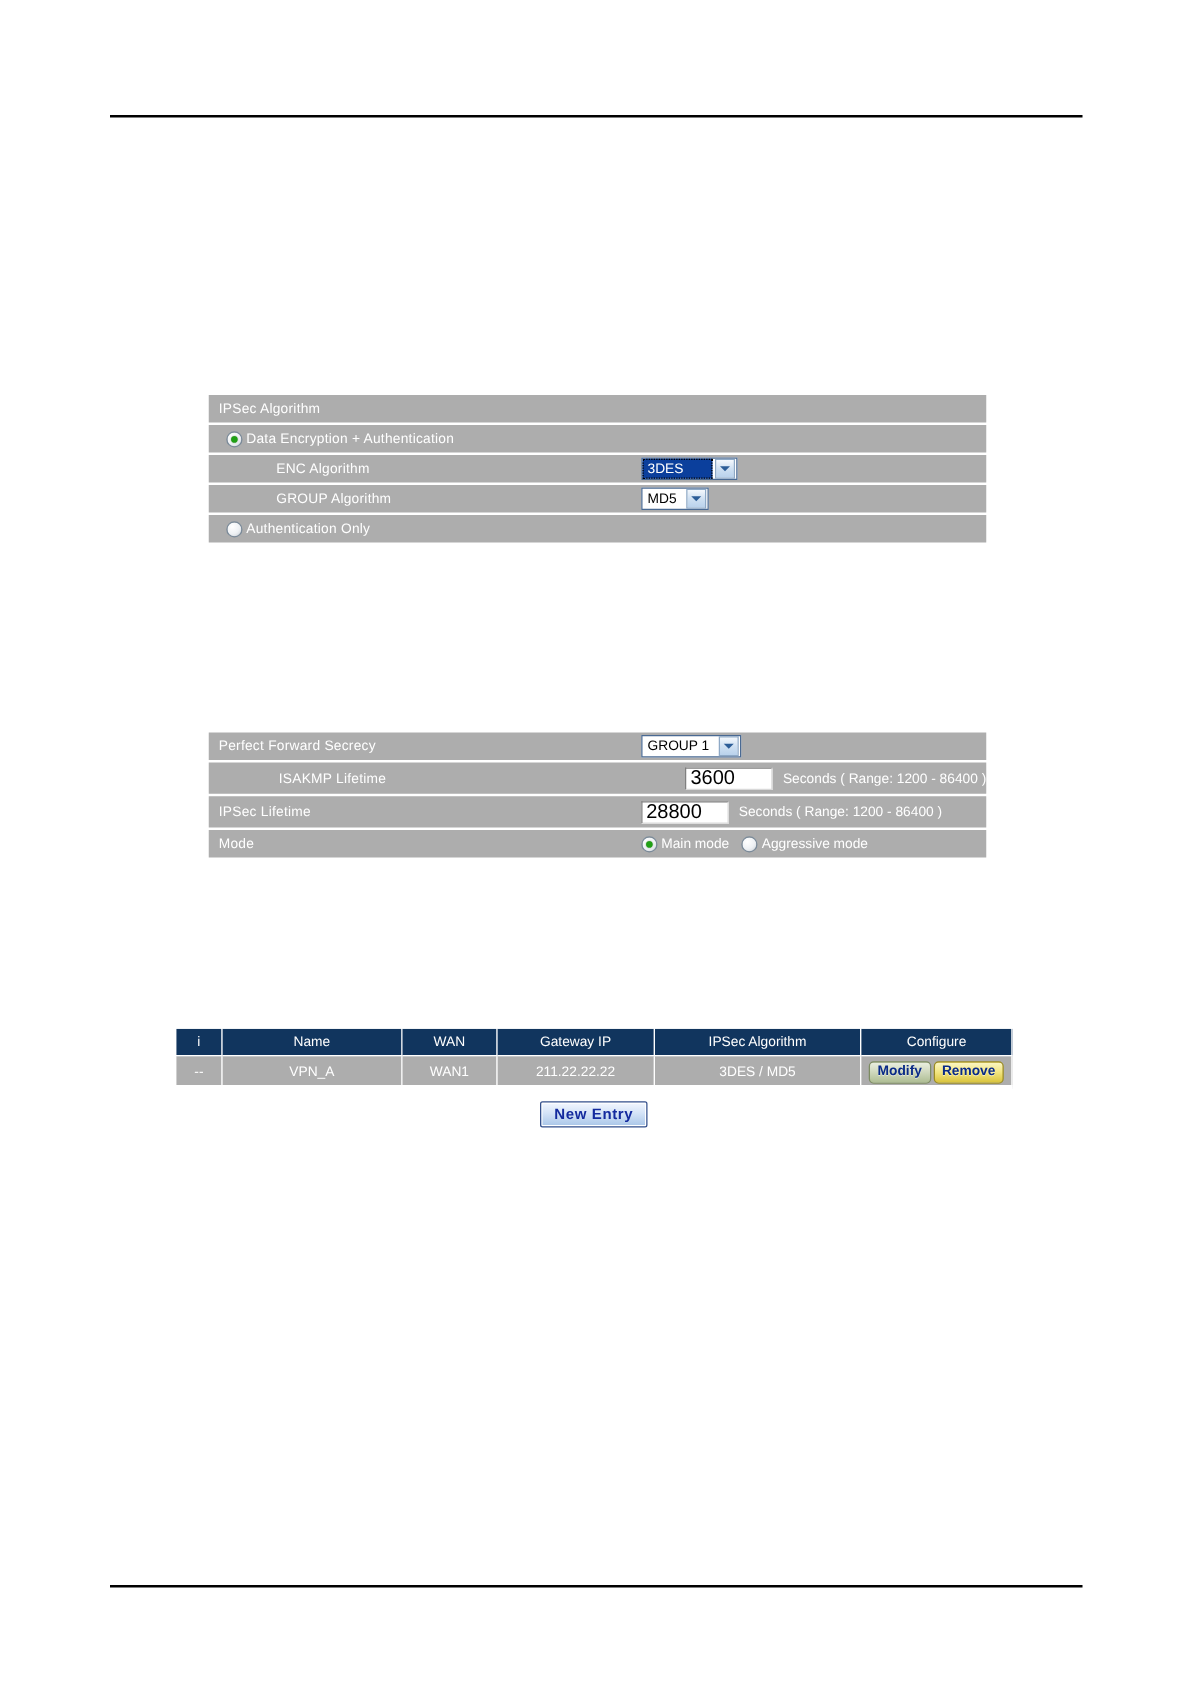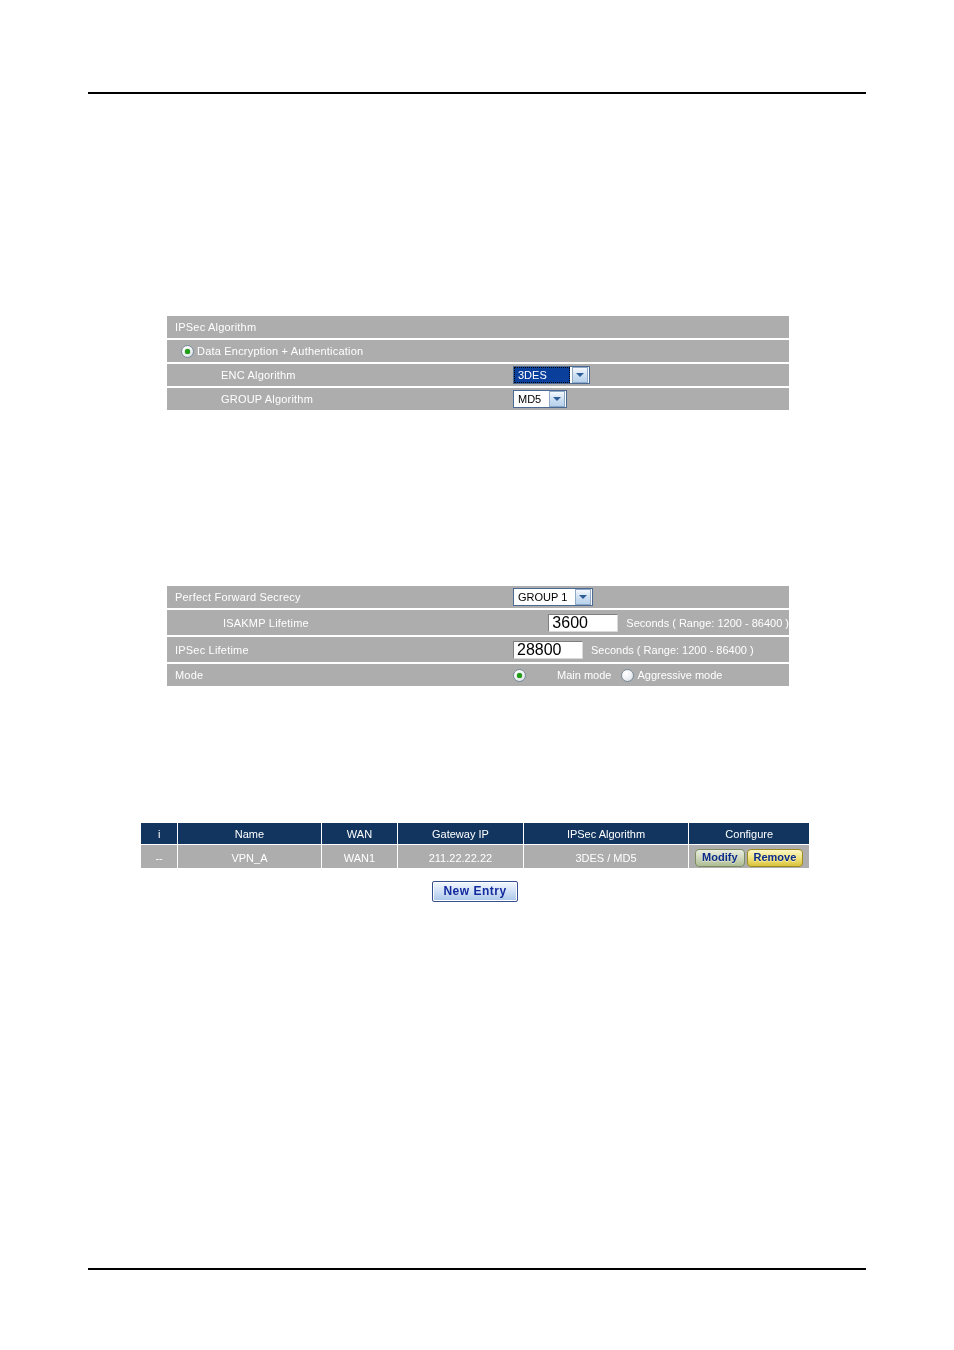--- a/index.html
+++ b/index.html
@@ -284,20 +284,26 @@
       <span class="cell-label indent">GROUP Algorithm</span>
     </span>
     <span class="col-right">
       <span class="sel">
         <span class="sel-text">MD5</span>
         <span class="sel-arrow"></span>
       </span>
     </span>
   </div>
 
+  <div class="row">
+    <span class="cell-label" style="display:flex;align-items:center;padding-left:14px;">
+      <span class="radio"></span>
+      <span>Authentication Only</span>
+    </span>
+  </div>
 </div>
 
 <div class="panel" id="panel-ike" style="top:586px;">
 
   <div class="row split">
     <span class="col-left">
       <span class="cell-label">Perfect Forward Secrecy</span>
     </span>
     <span class="col-right">
       <span class="sel">
@@ -325,21 +331,21 @@
       <input class="txt" type="text" value="28800" style="">
       <span class="unit-text">Seconds  ( Range: 1200 - 86400 )</span>
     </span>
   </div>
 
   <div class="row split">
     <span class="col-left">
       <span class="cell-label">Mode</span>
     </span>
     <span class="col-right">
-      <span style="display:flex;align-items:center;gap:28px;">
+      <span style="display:flex;align-items:center;">
         <span class="radio checked"></span>
         <span class="radio-text">Main mode</span>
       </span>
       <span style="display:flex;align-items:center;">
         <span class="radio"></span>
         <span class="radio-text">Aggressive mode</span>
       </span>
     </span>
   </div>
 </div>

